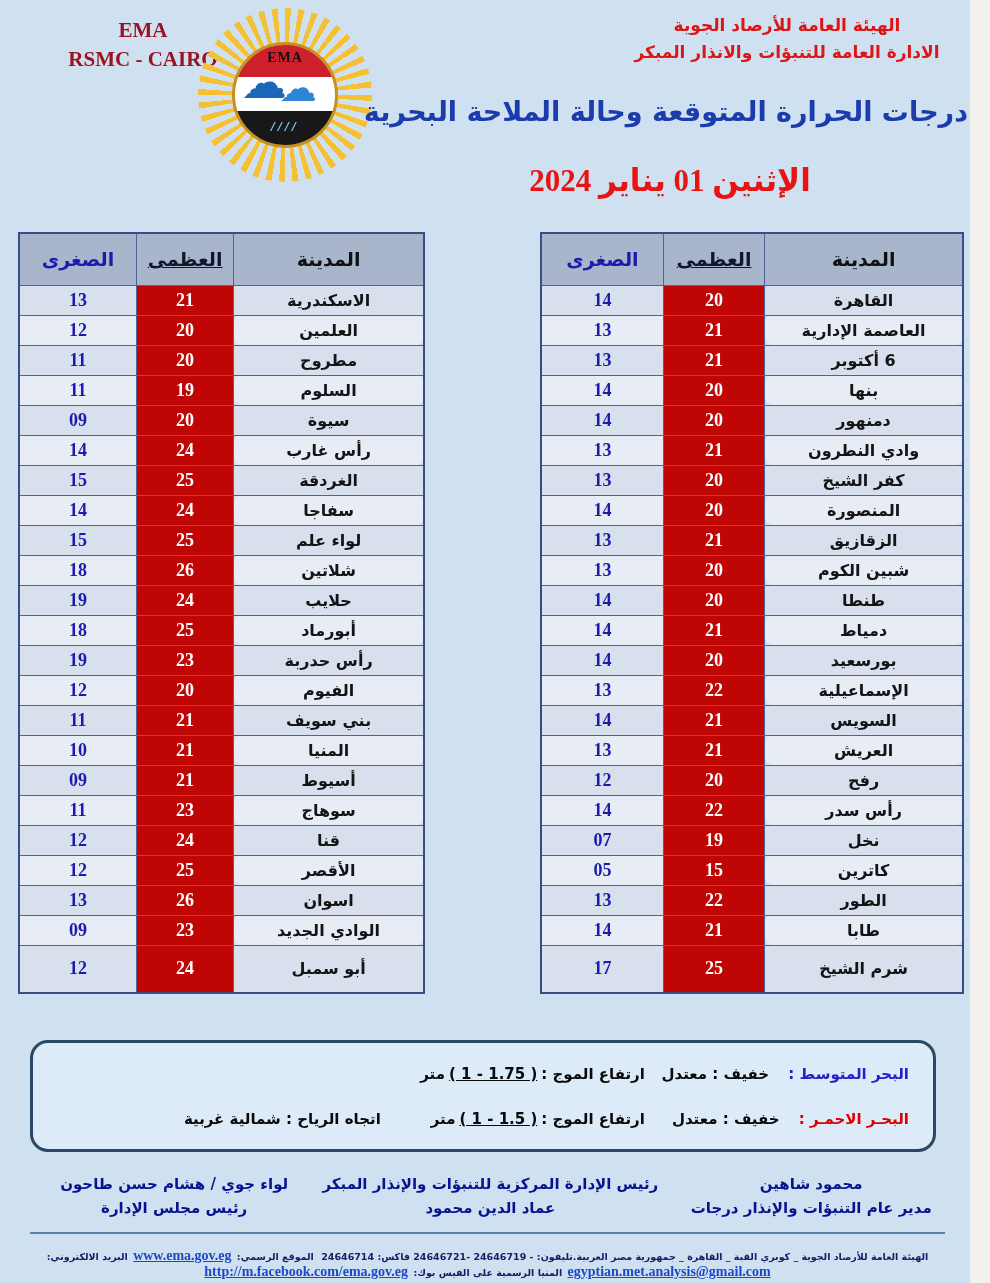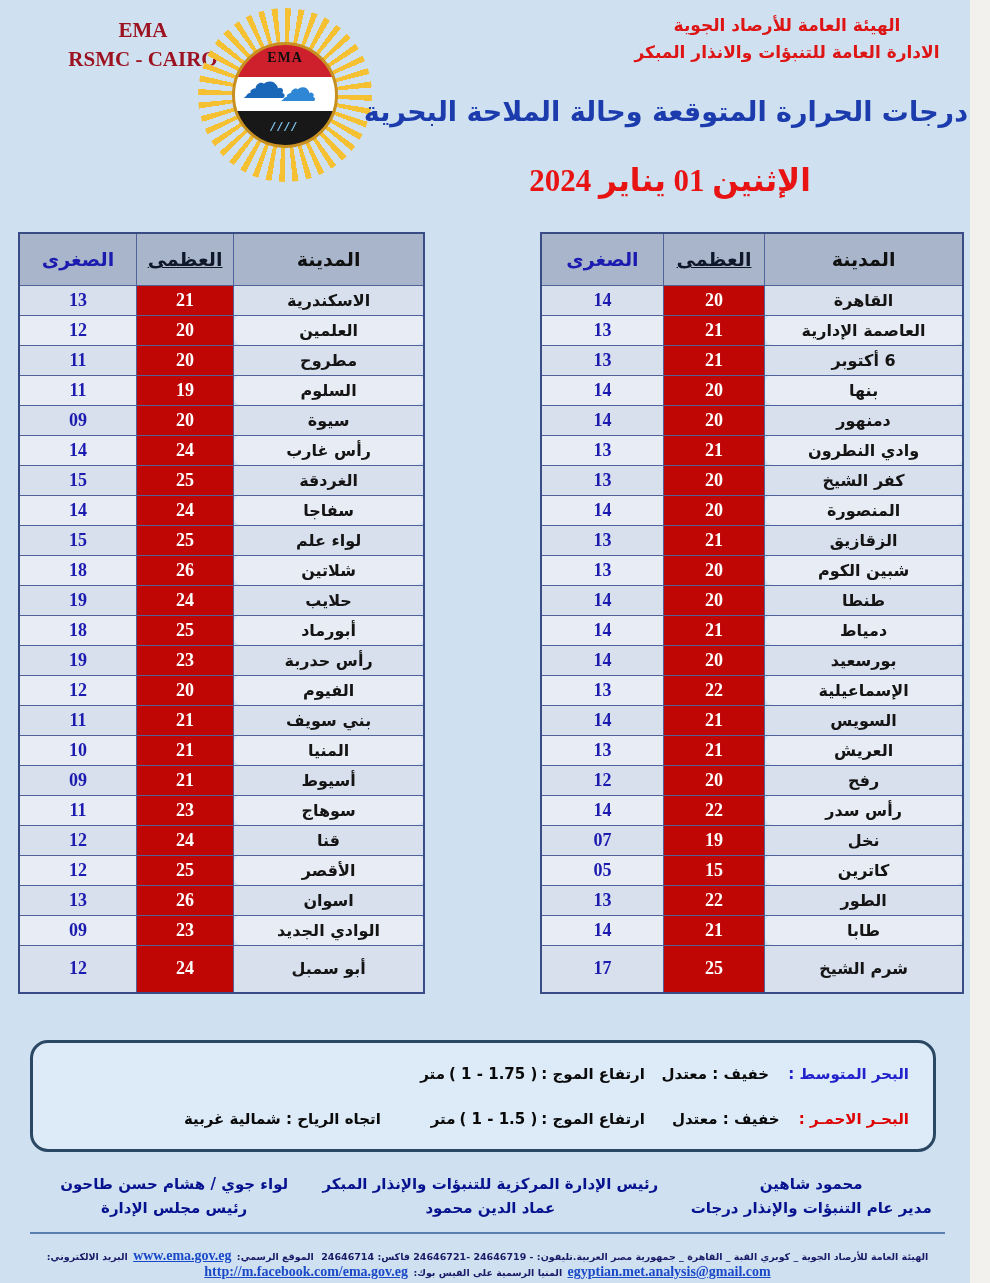--- a/index.html
+++ b/index.html
@@ -87,21 +87,21 @@
   
   .sea-box {
     position:absolute; left:30px; top:1040px; width:906px; height:112px;
     border:3px solid #2a4763; border-radius:18px; background:#ddeaf7;
     direction:rtl; display:flex; flex-direction:column; justify-content:space-around;
     padding:8px 24px;
   }
   .sea-row { display:flex; font-weight:bold; font-size:15px; color:#0a0a0a; }
   .sea-seg-a { width:31%; } .sea-seg-b { width:31%; } .sea-seg-c { width:38%; }
   .sea-label { margin-left:14px; }
-  .sea-wave bdo { margin:0 4px; }
+  .sea-wave bdo { margin:0 4px;text-decoration:underline; }
 
   
   .signatures {
     position:absolute; left:30px; top:1172px; width:930px; display:flex;
     direction:ltr;
   }
   .sig { text-align:center; font-weight:bold; font-size:15px; color:#07138e; line-height:24px; direction:rtl; }
   .sig-left { width:31%; } .sig-center { width:37%; } .sig-right { width:32%; }
 
   .divider {

